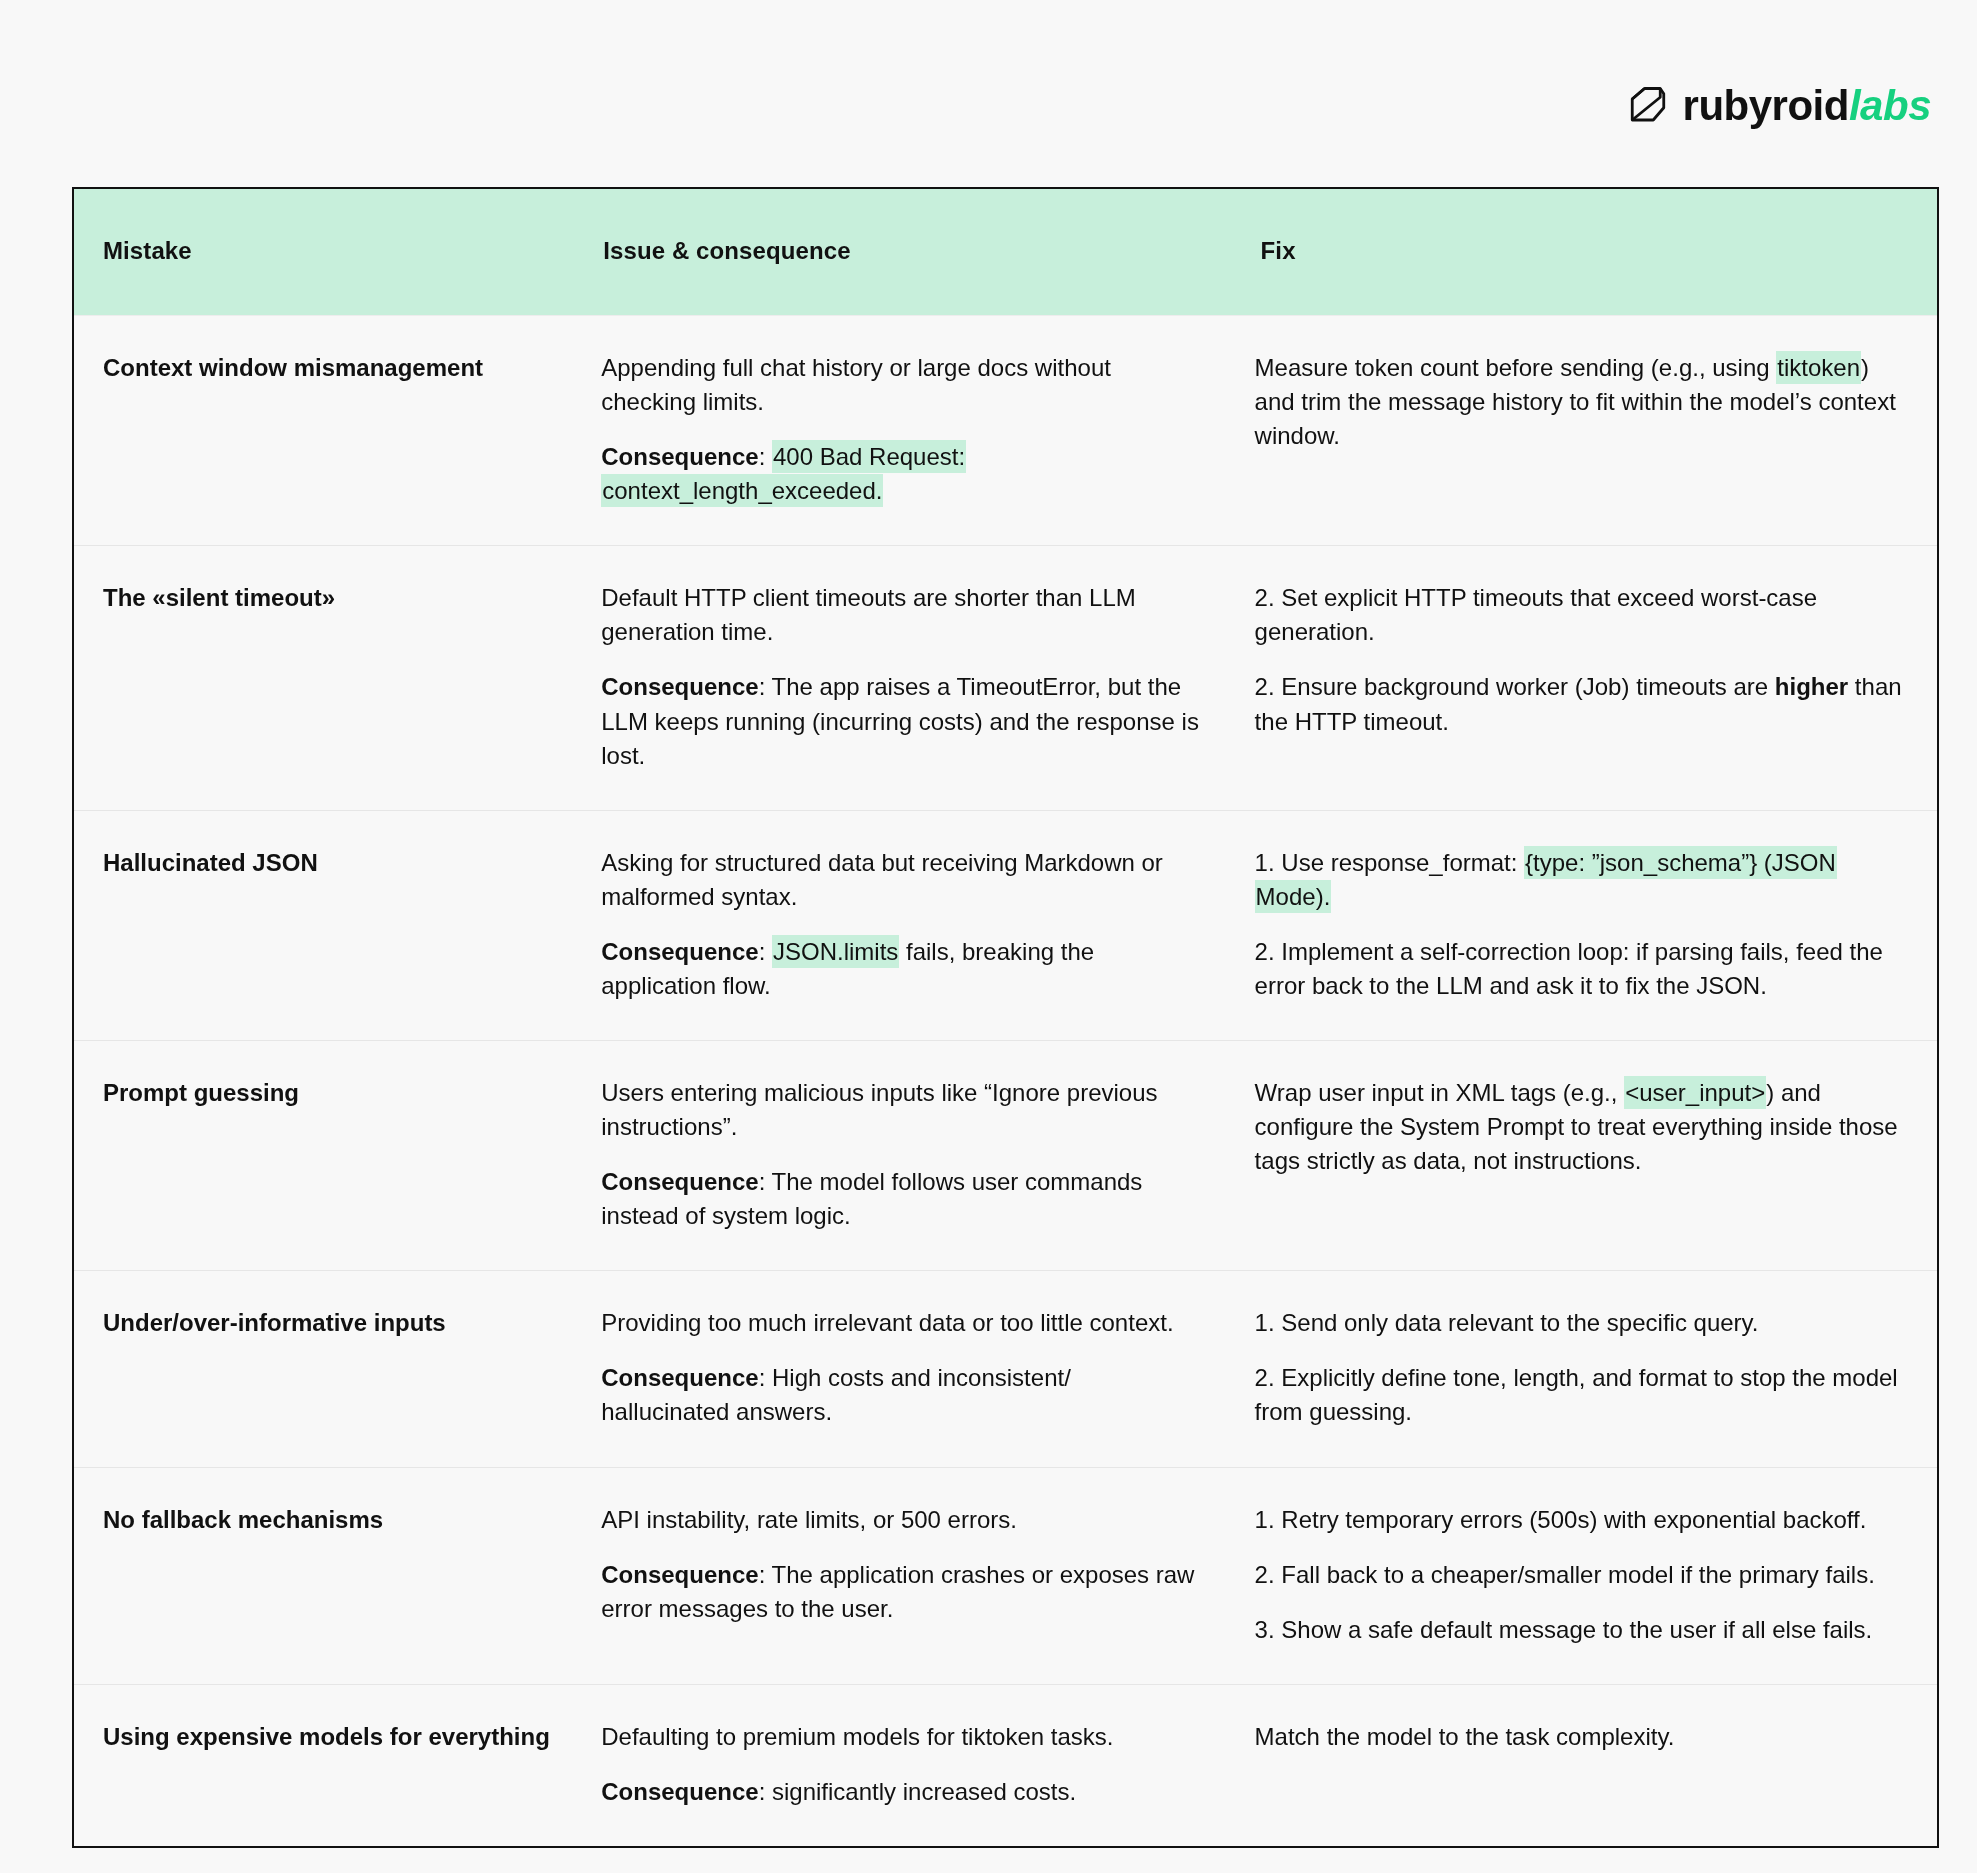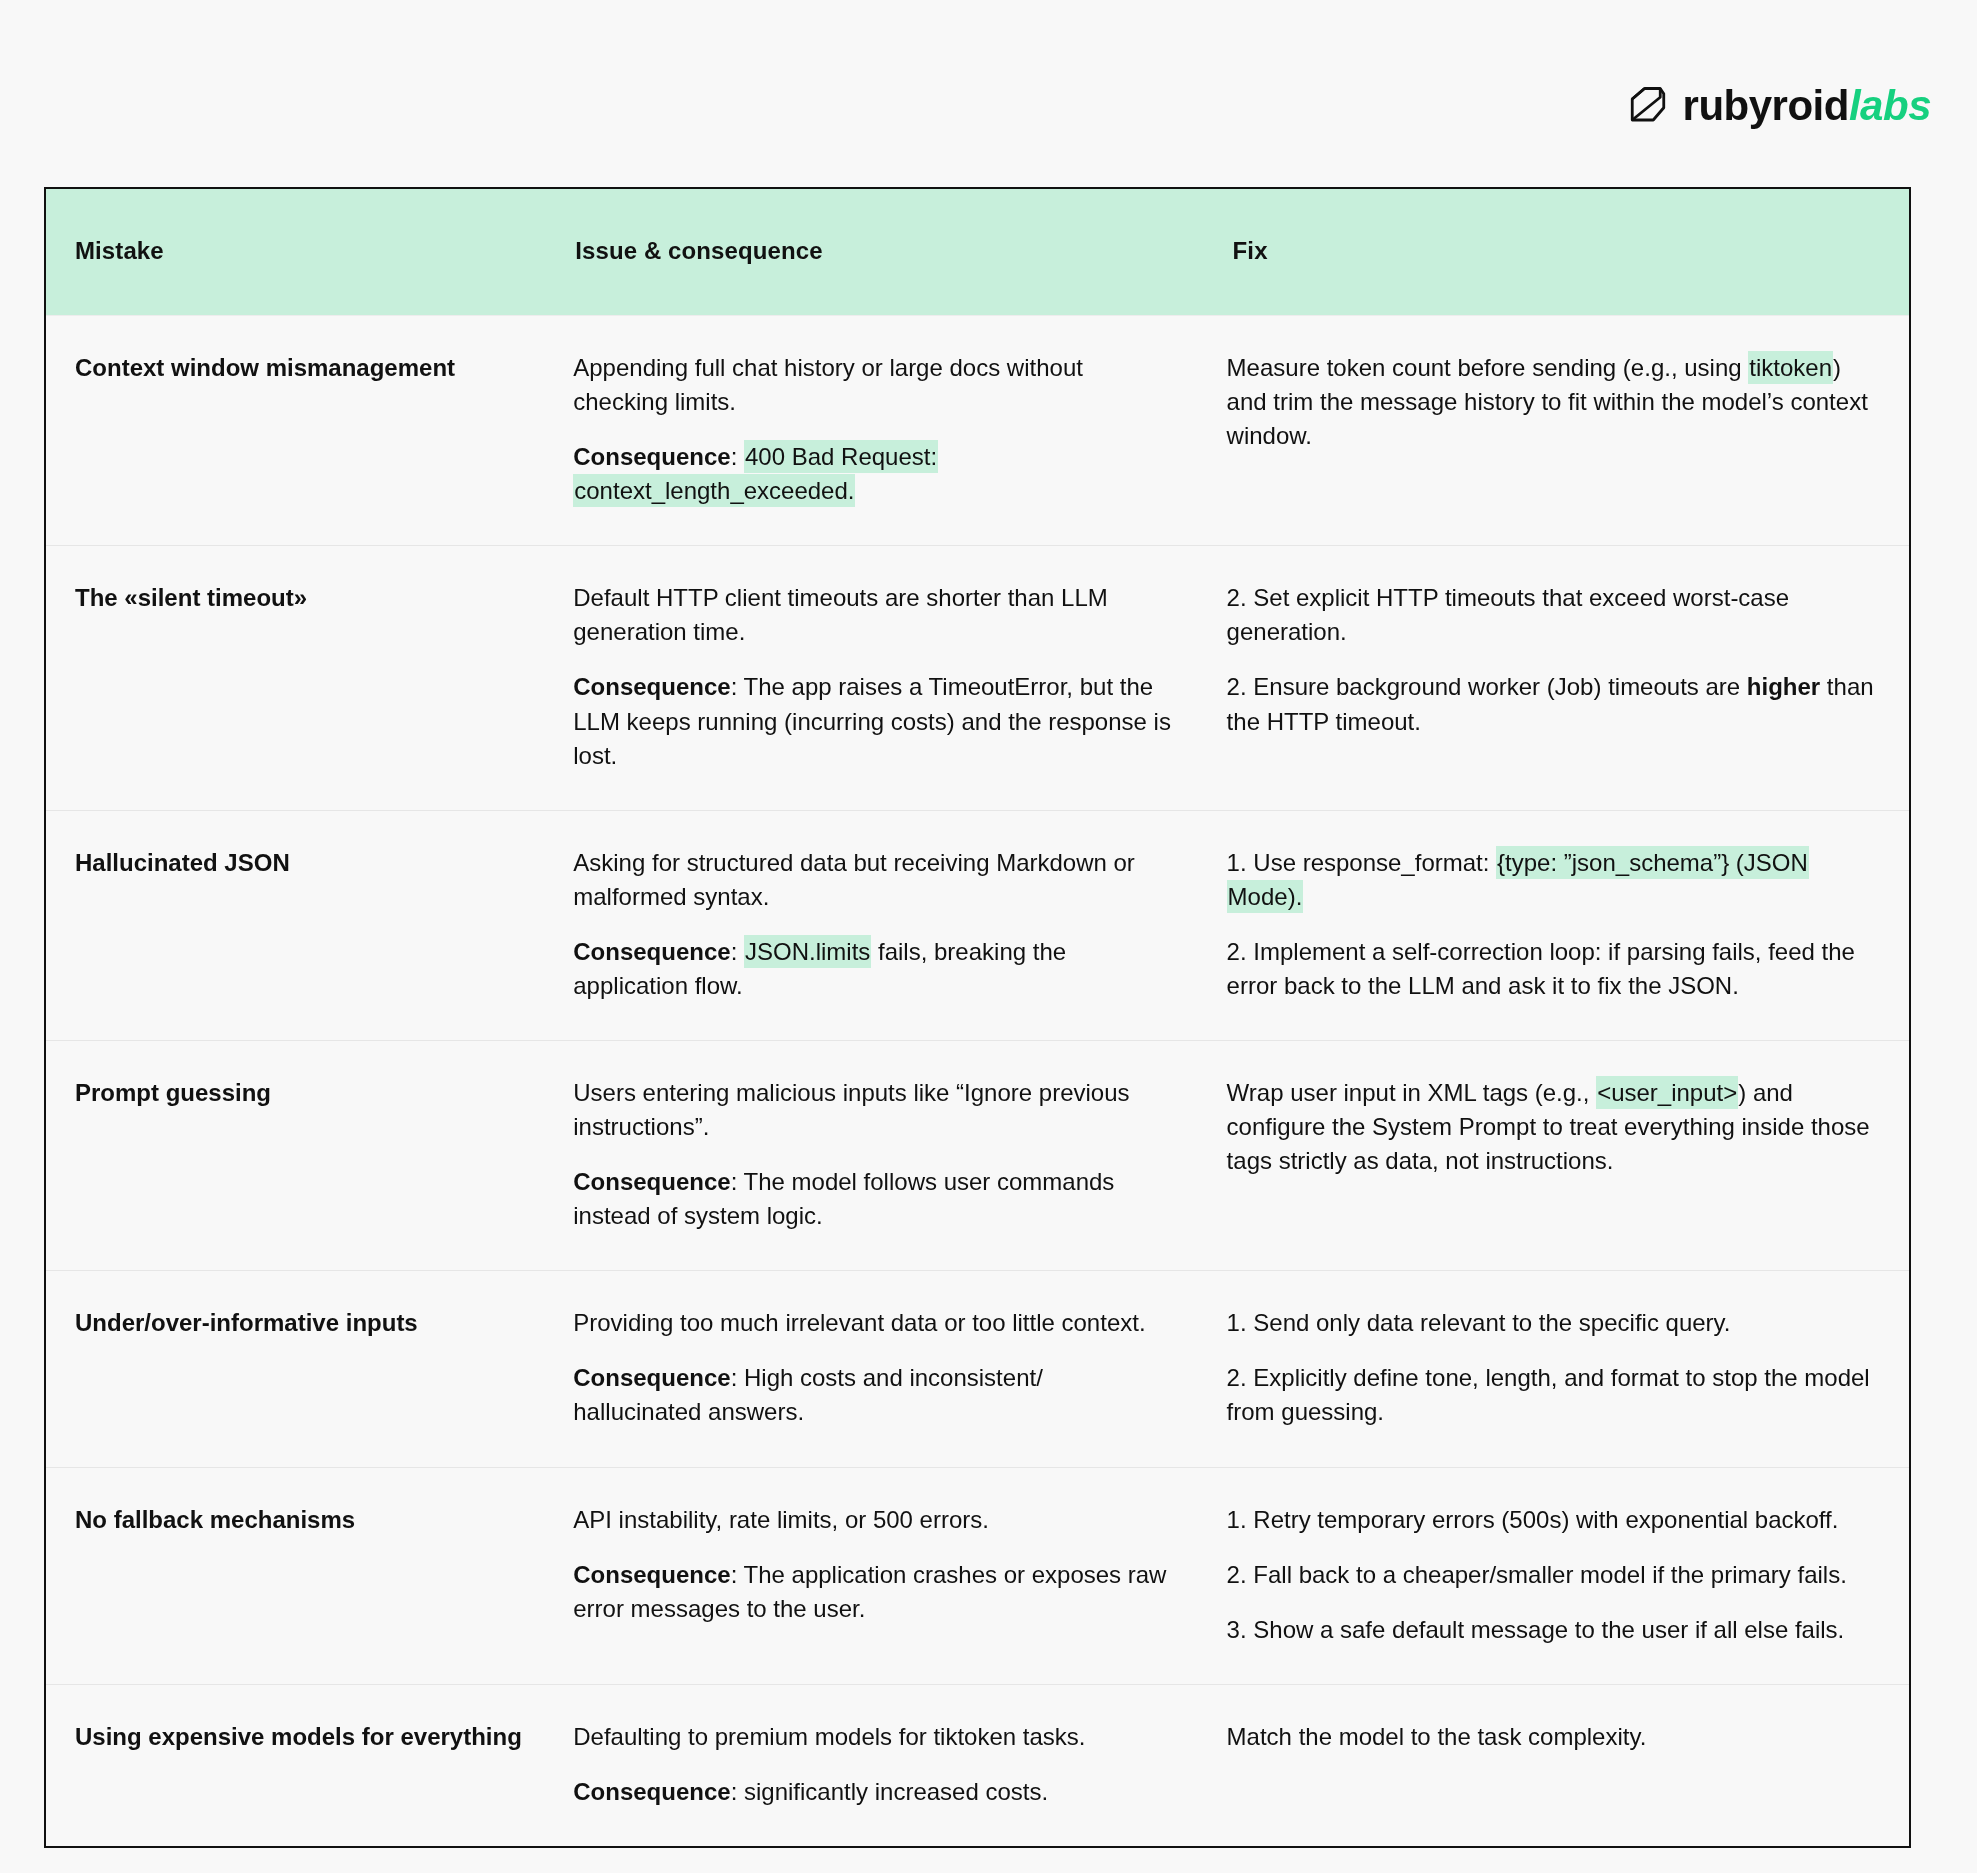--- a/index.html
+++ b/index.html
@@ -47,21 +47,21 @@
     white-space: nowrap;
   }
   .logo-word .labs {
     color: #16D07F;
     font-style: italic;
   }
 
   
   .table-wrap {
     position: absolute;
-    left: 44px;
+    left: 72px;
     top: 143px;
     width: 1867px;
     border: 2.9px solid #111111;
     box-sizing: border-box;
     background: #F8F8F8;
   }
 
   table.matrix {
     width: 100%;
     border-collapse: collapse;

